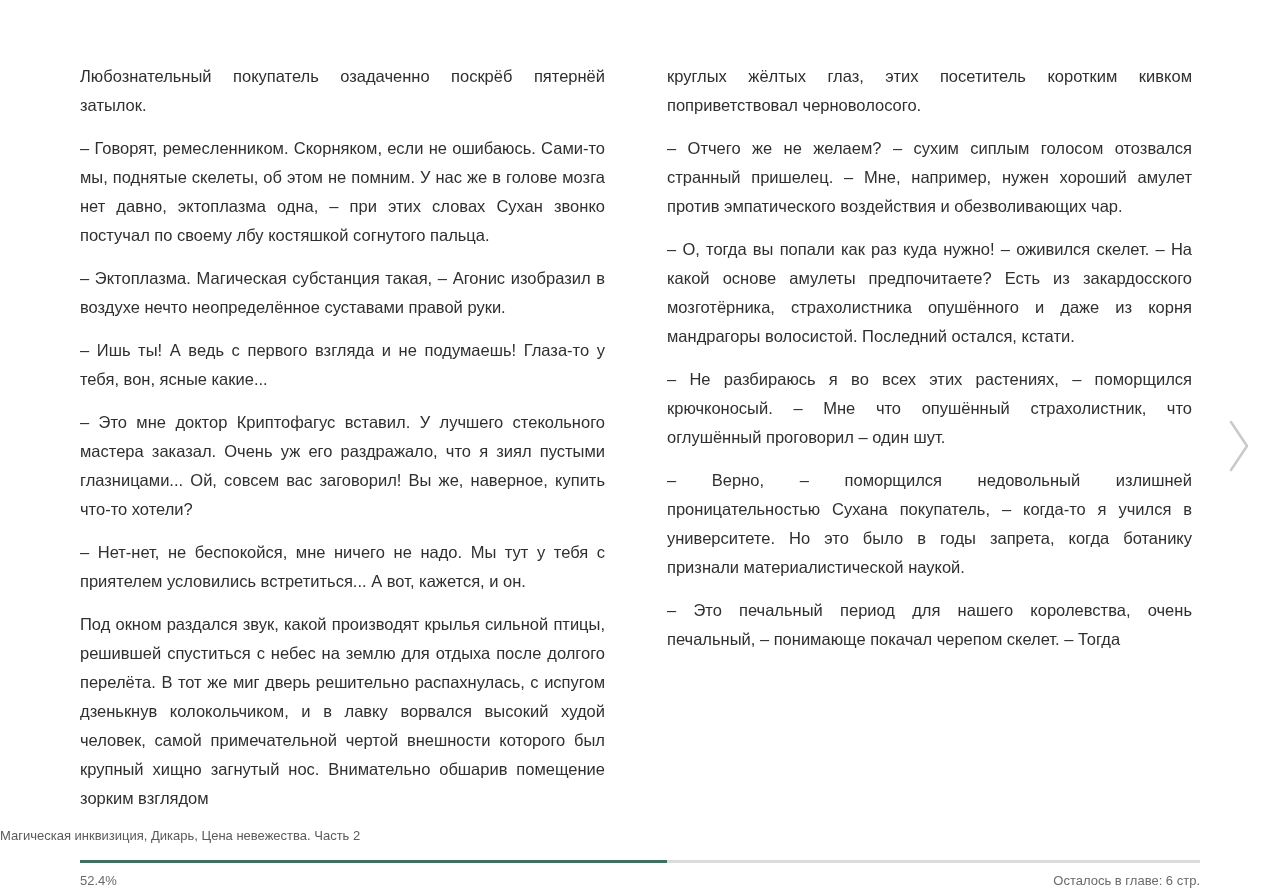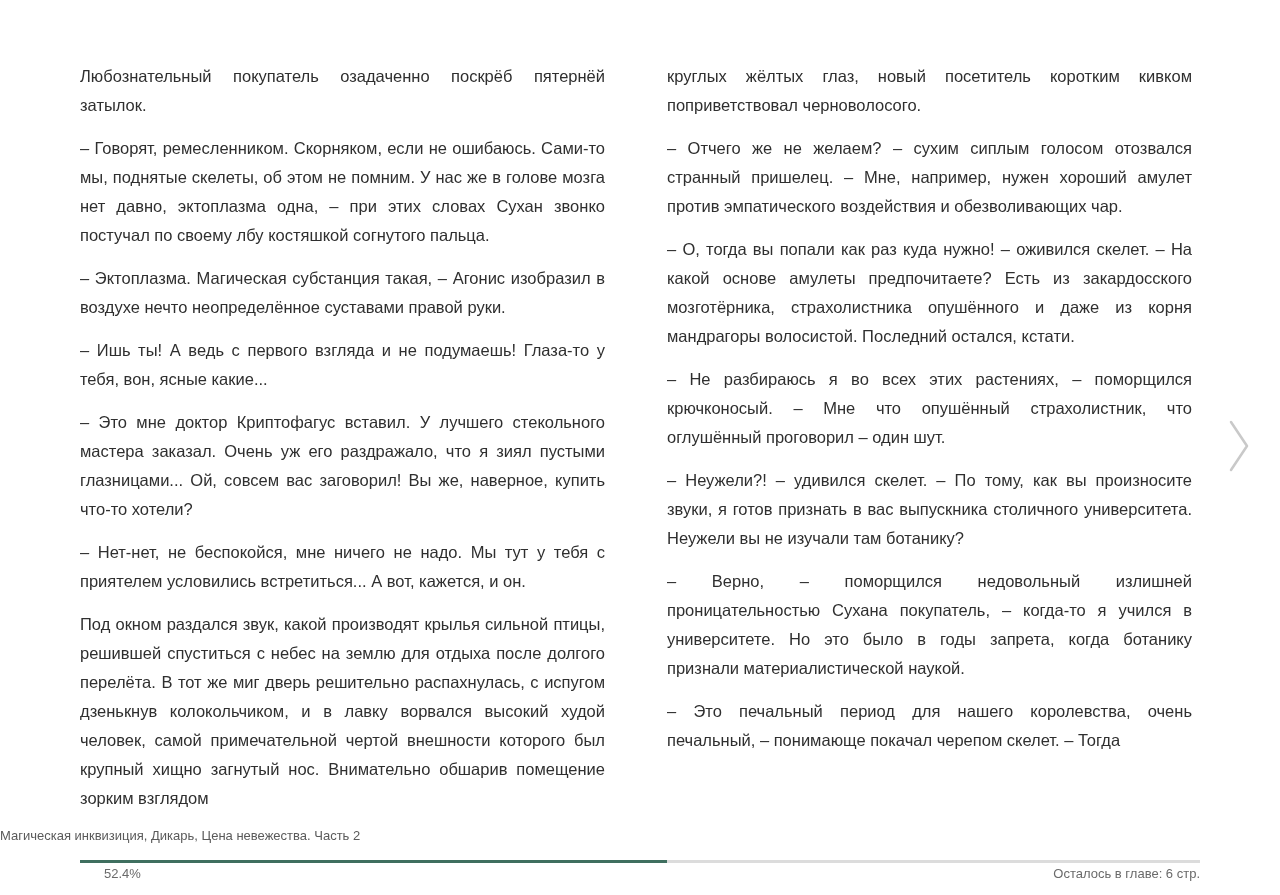--- a/index.html
+++ b/index.html
@@ -66,24 +66,23 @@
     width: 52.4%;
   }
   .status-row {
     position: absolute;
     left: 80px;
     right: 80px;
     top: 866px;
     height: 22px;
     display: flex;
     justify-content: space-between;
-    align-items: flex-start;
+    align-items: flex-end;
     font-size: 13px;
     color: #6a6a6a;
-    margin-left: 24px;
   }
   .next-arrow {
     position: absolute;
     right: 28px;
     top: 418px;
     width: 26px;
     height: 56px;
     cursor: pointer;
   }
   .next-arrow svg {
@@ -99,25 +98,24 @@
     <div class="col">
       <p>Любознательный покупатель озадаченно поскрёб пятернёй затылок.</p>
       <p>– Говорят, ремесленником. Скорняком, если не ошибаюсь. Сами-то мы, поднятые скелеты, об этом не помним. У нас же в голове мозга нет давно, эктоплазма одна, – при этих словах Сухан звонко постучал по своему лбу костяшкой согнутого пальца.</p>
       <p>– Эктоплазма. Магическая субстанция такая, – Агонис изобразил в воздухе нечто неопределённое суставами правой руки.</p>
       <p>– Ишь ты! А ведь с первого взгляда и не подумаешь! Глаза-то у тебя, вон, ясные какие...</p>
       <p>– Это мне доктор Криптофагус вставил. У лучшего стекольного мастера заказал. Очень уж его раздражало, что я зиял пустыми глазницами... Ой, совсем вас заговорил! Вы же, наверное, купить что-то хотели?</p>
       <p>– Нет-нет, не беспокойся, мне ничего не надо. Мы тут у тебя с приятелем условились встретиться... А вот, кажется, и он.</p>
       <p class="last">Под окном раздался звук, какой производят крылья сильной птицы, решившей спуститься с небес на землю для отдыха после долгого перелёта. В тот же миг дверь решительно распахнулась, с испугом дзенькнув колокольчиком, и в лавку ворвался высокий худой человек, самой примечательной чертой внешности которого был крупный хищно загнутый нос. Внимательно обшарив помещение зорким взглядом</p>
     </div>
     <div class="col">
-      <p>круглых жёлтых глаз, новый посетитель коротким кивком поприветствовал черноволосого.</p>
+      <p>круглых жёлтых глаз, этих посетитель коротким кивком поприветствовал черноволосого.</p>
       <p>– Отчего же не желаем? – сухим сиплым голосом отозвался странный пришелец. – Мне, например, нужен хороший амулет против эмпатического воздействия и обезволивающих чар.</p>
       <p>– О, тогда вы попали как раз куда нужно! – оживился скелет. – На какой основе амулеты предпочитаете? Есть из закардосского мозготёрника, страхолистника опушённого и даже из корня мандрагоры волосистой. Последний остался, кстати.</p>
       <p>– Не разбираюсь я во всех этих растениях, – поморщился крючконосый. – Мне что опушённый страхолистник, что оглушённый проговорил – один шут.</p>
-      <p>– Неужели?! – удивился скелет. – По тому, как вы произносите звуки, я готов признать в вас выпускника столичного университета. Неужели вы не изучали там ботанику?</p>
       <p>– Верно, – поморщился недовольный излишней проницательностью Сухана покупатель, – когда-то я учился в университете. Но это было в годы запрета, когда ботанику признали материалистической наукой.</p>
       <p class="last">– Это печальный период для нашего королевства, очень печальный, – понимающе покачал черепом скелет. – Тогда</p>
     </div>
   </div>
 
   <div class="footer-title">Магическая инквизиция, Дикарь, Цена невежества. Часть 2</div>
 
   <div class="progress-track">
     <div class="progress-fill" style="width: 52.4%; background: rgb(63, 111, 95);"></div>
   </div>

